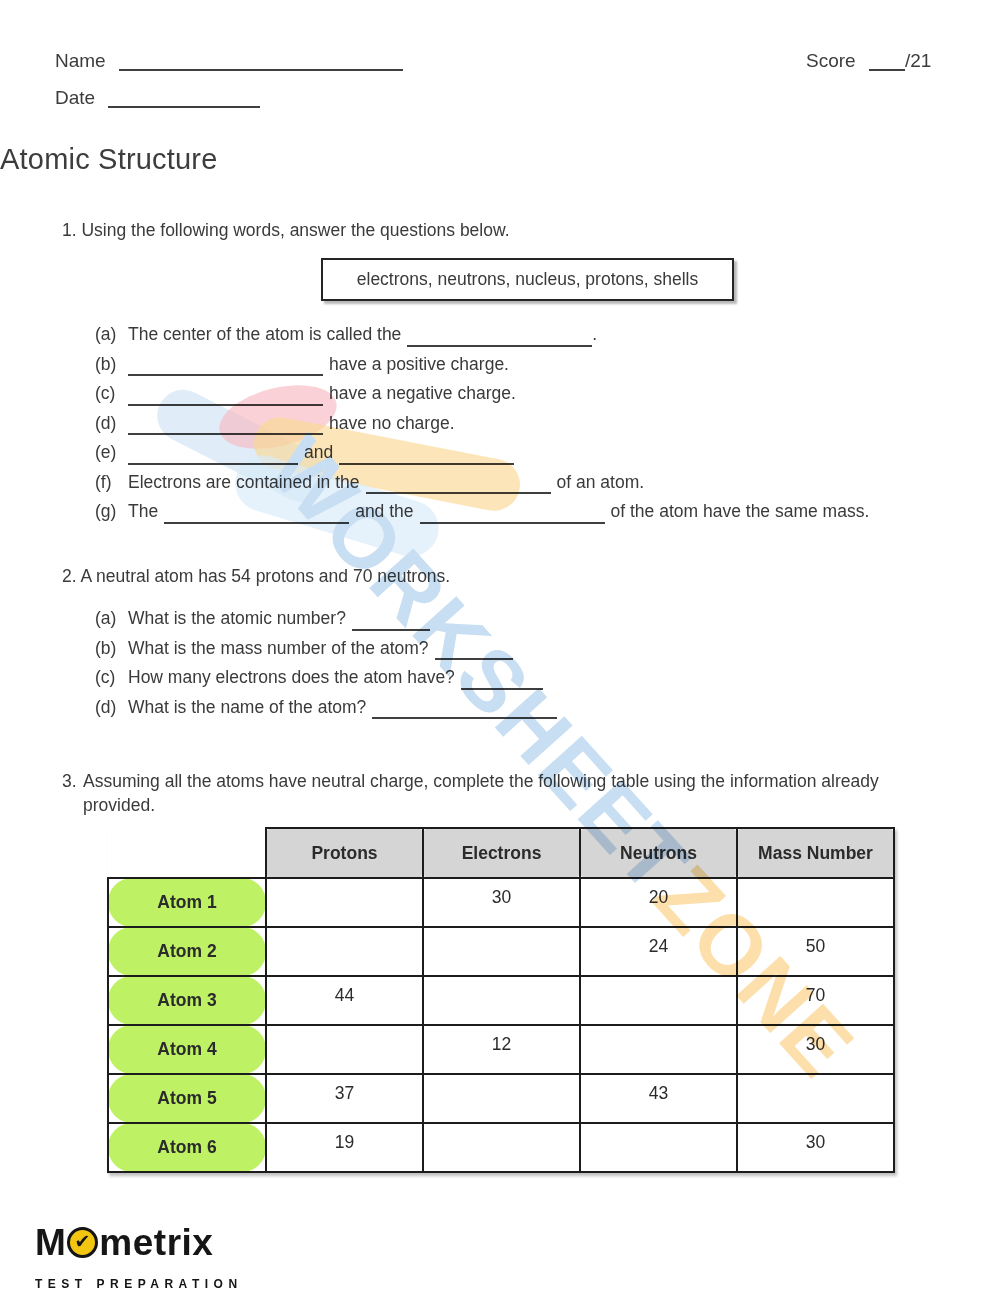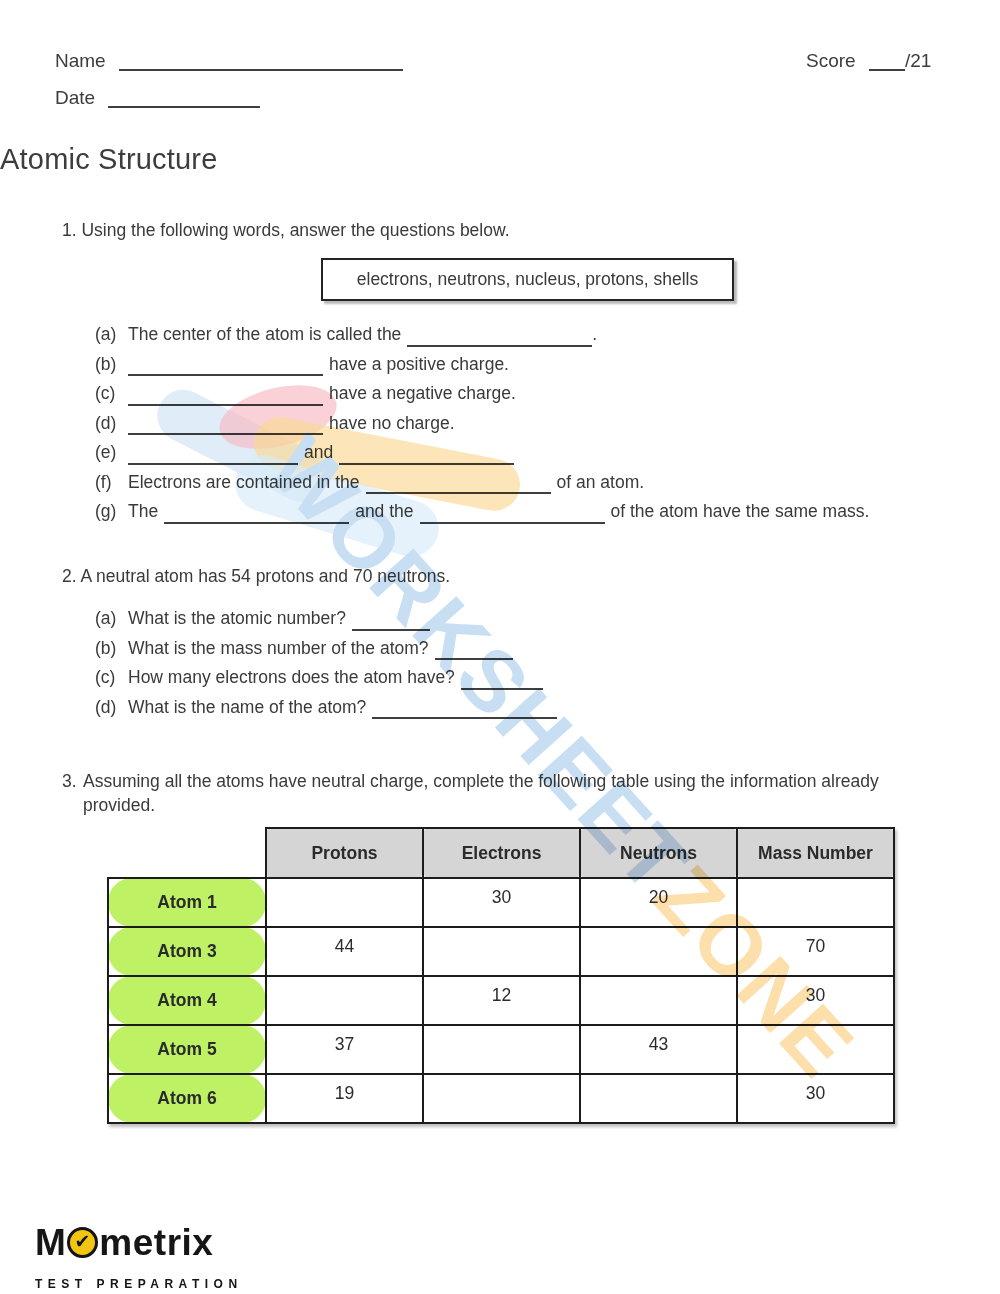--- a/index.html
+++ b/index.html
@@ -232,20 +232,27 @@
         </thead>
         <tbody>
           <tr>
             <td class="rowlbl">Atom 1</td>
             <td class="val"></td>
             <td class="val">30</td>
             <td class="val">20</td>
             <td class="val"></td>
           </tr>
           <tr>
+            <td class="rowlbl">Atom 2</td>
+            <td class="val"></td>
+            <td class="val"></td>
+            <td class="val">24</td>
+            <td class="val">50</td>
+          </tr>
+          <tr>
             <td class="rowlbl">Atom 3</td>
             <td class="val">44</td>
             <td class="val"></td>
             <td class="val"></td>
             <td class="val">70</td>
           </tr>
           <tr>
             <td class="rowlbl">Atom 4</td>
             <td class="val"></td>
             <td class="val">12</td>

